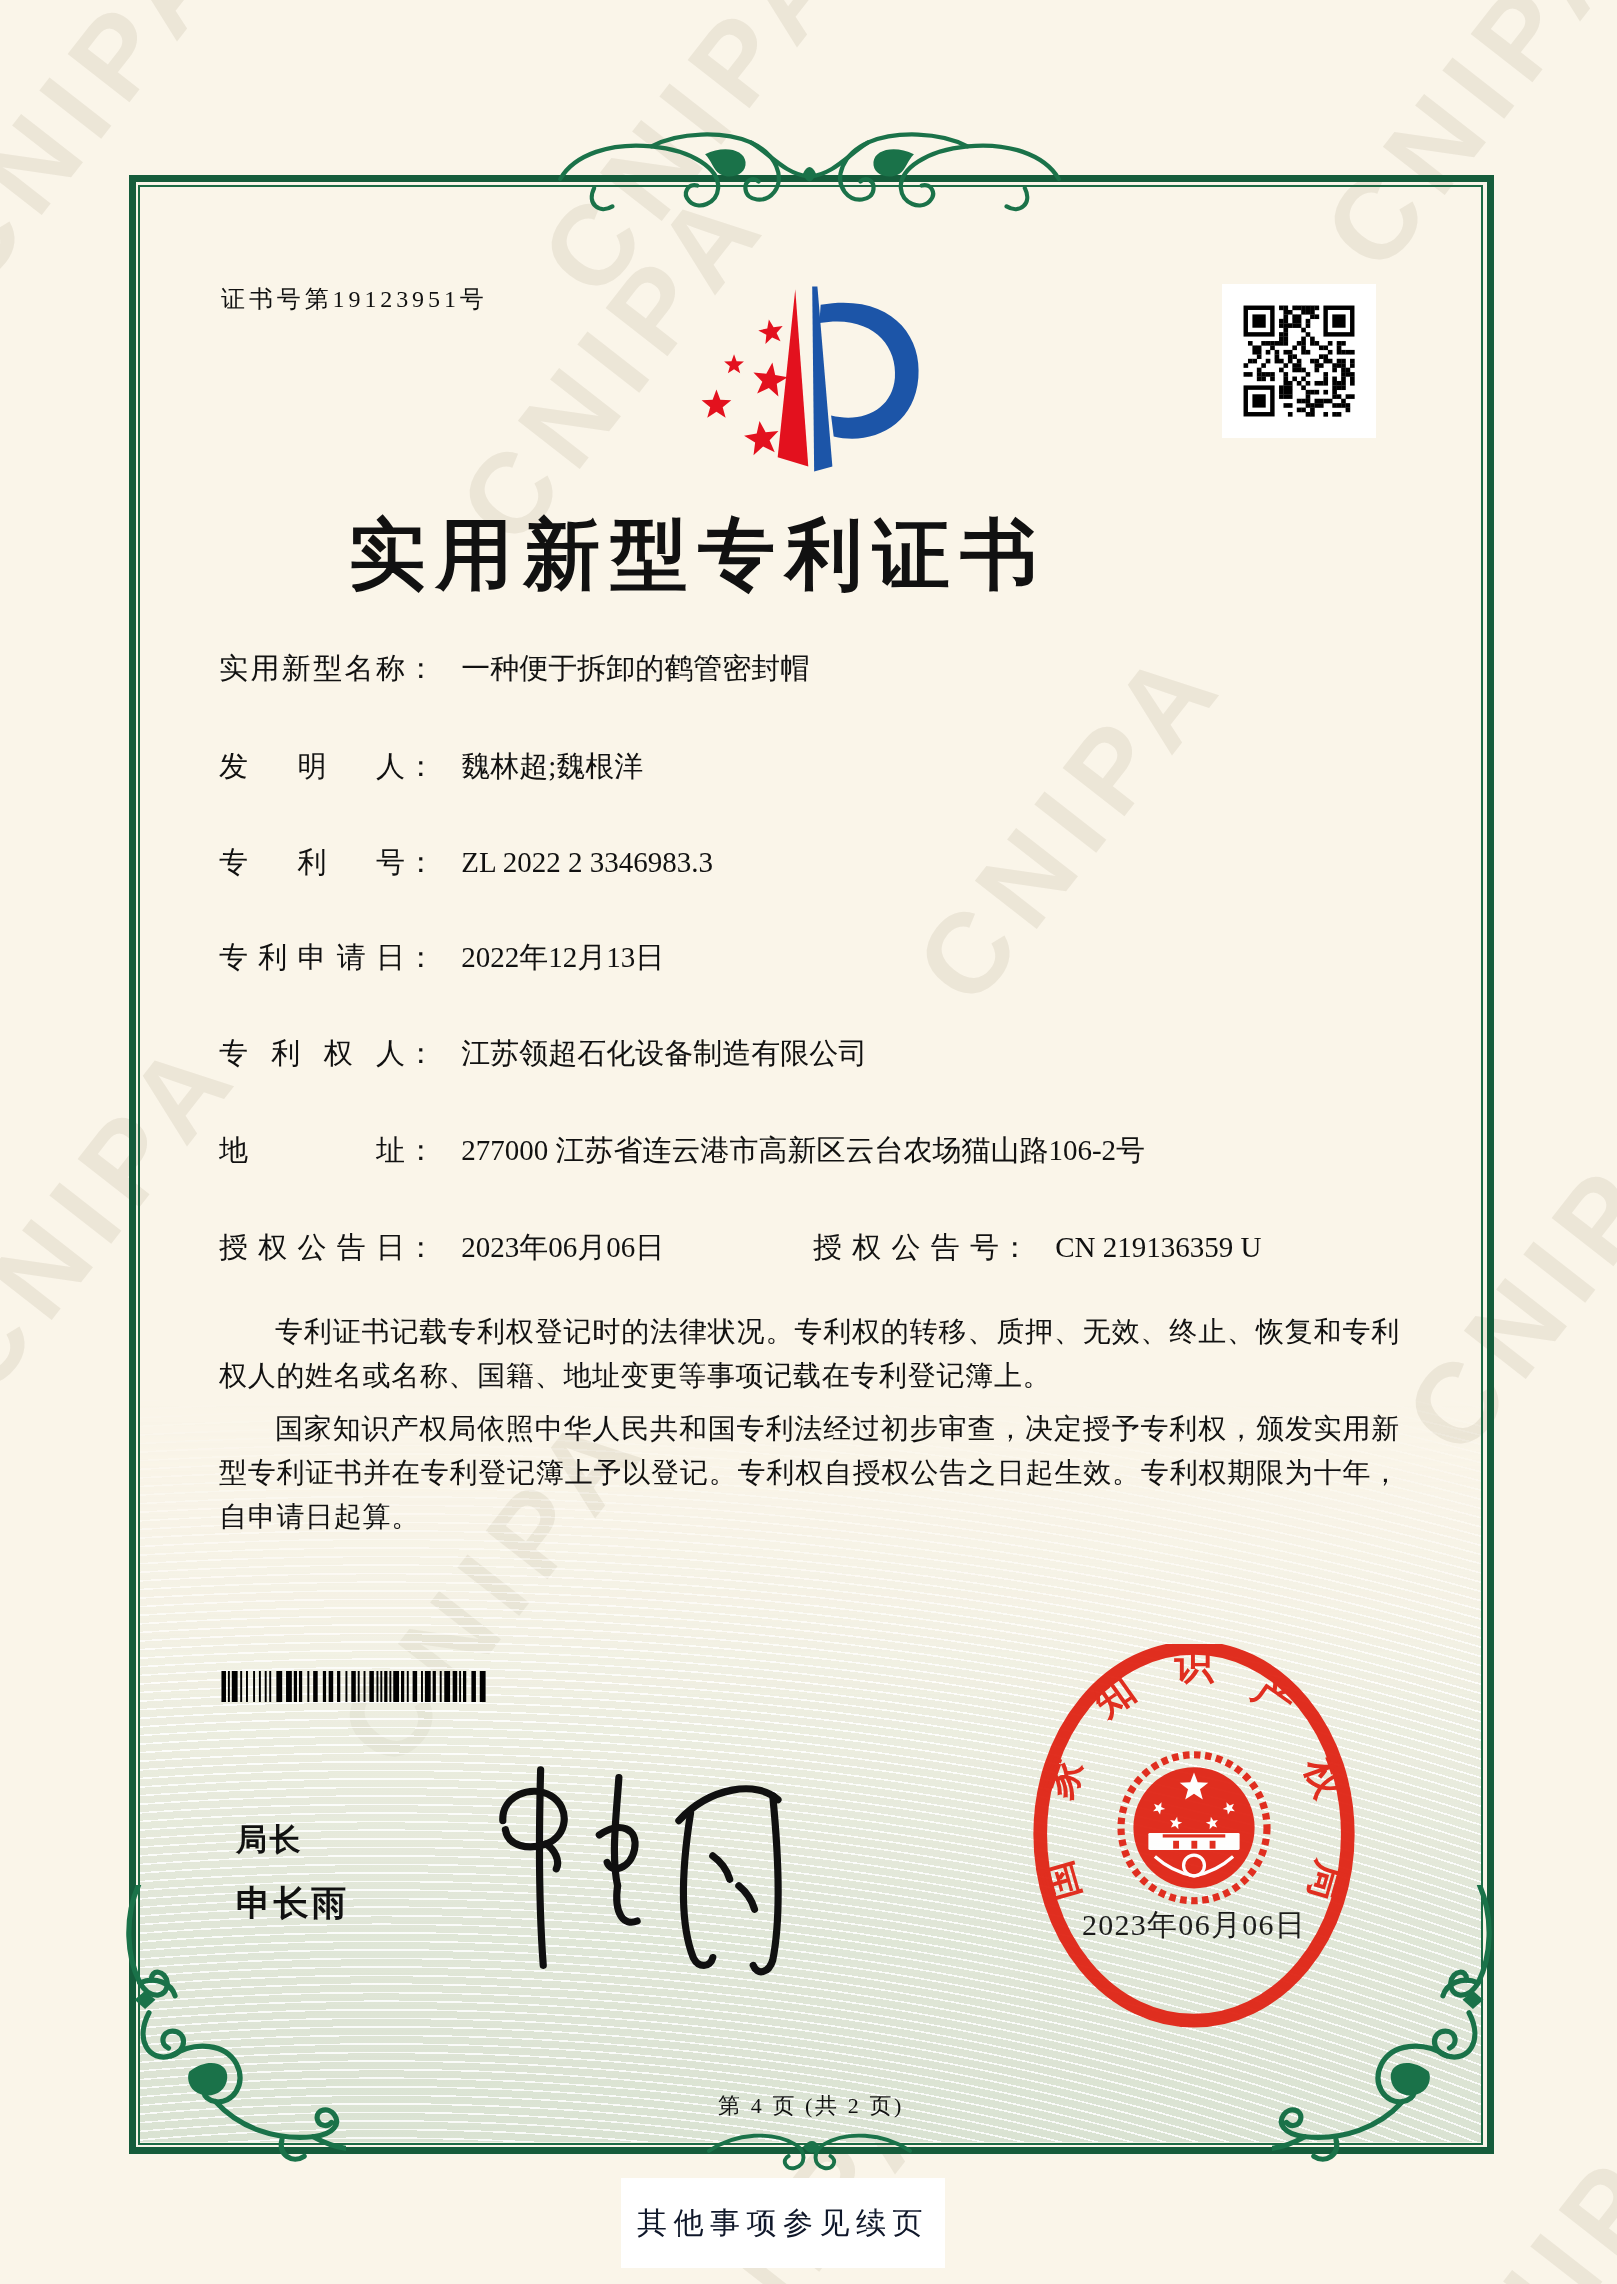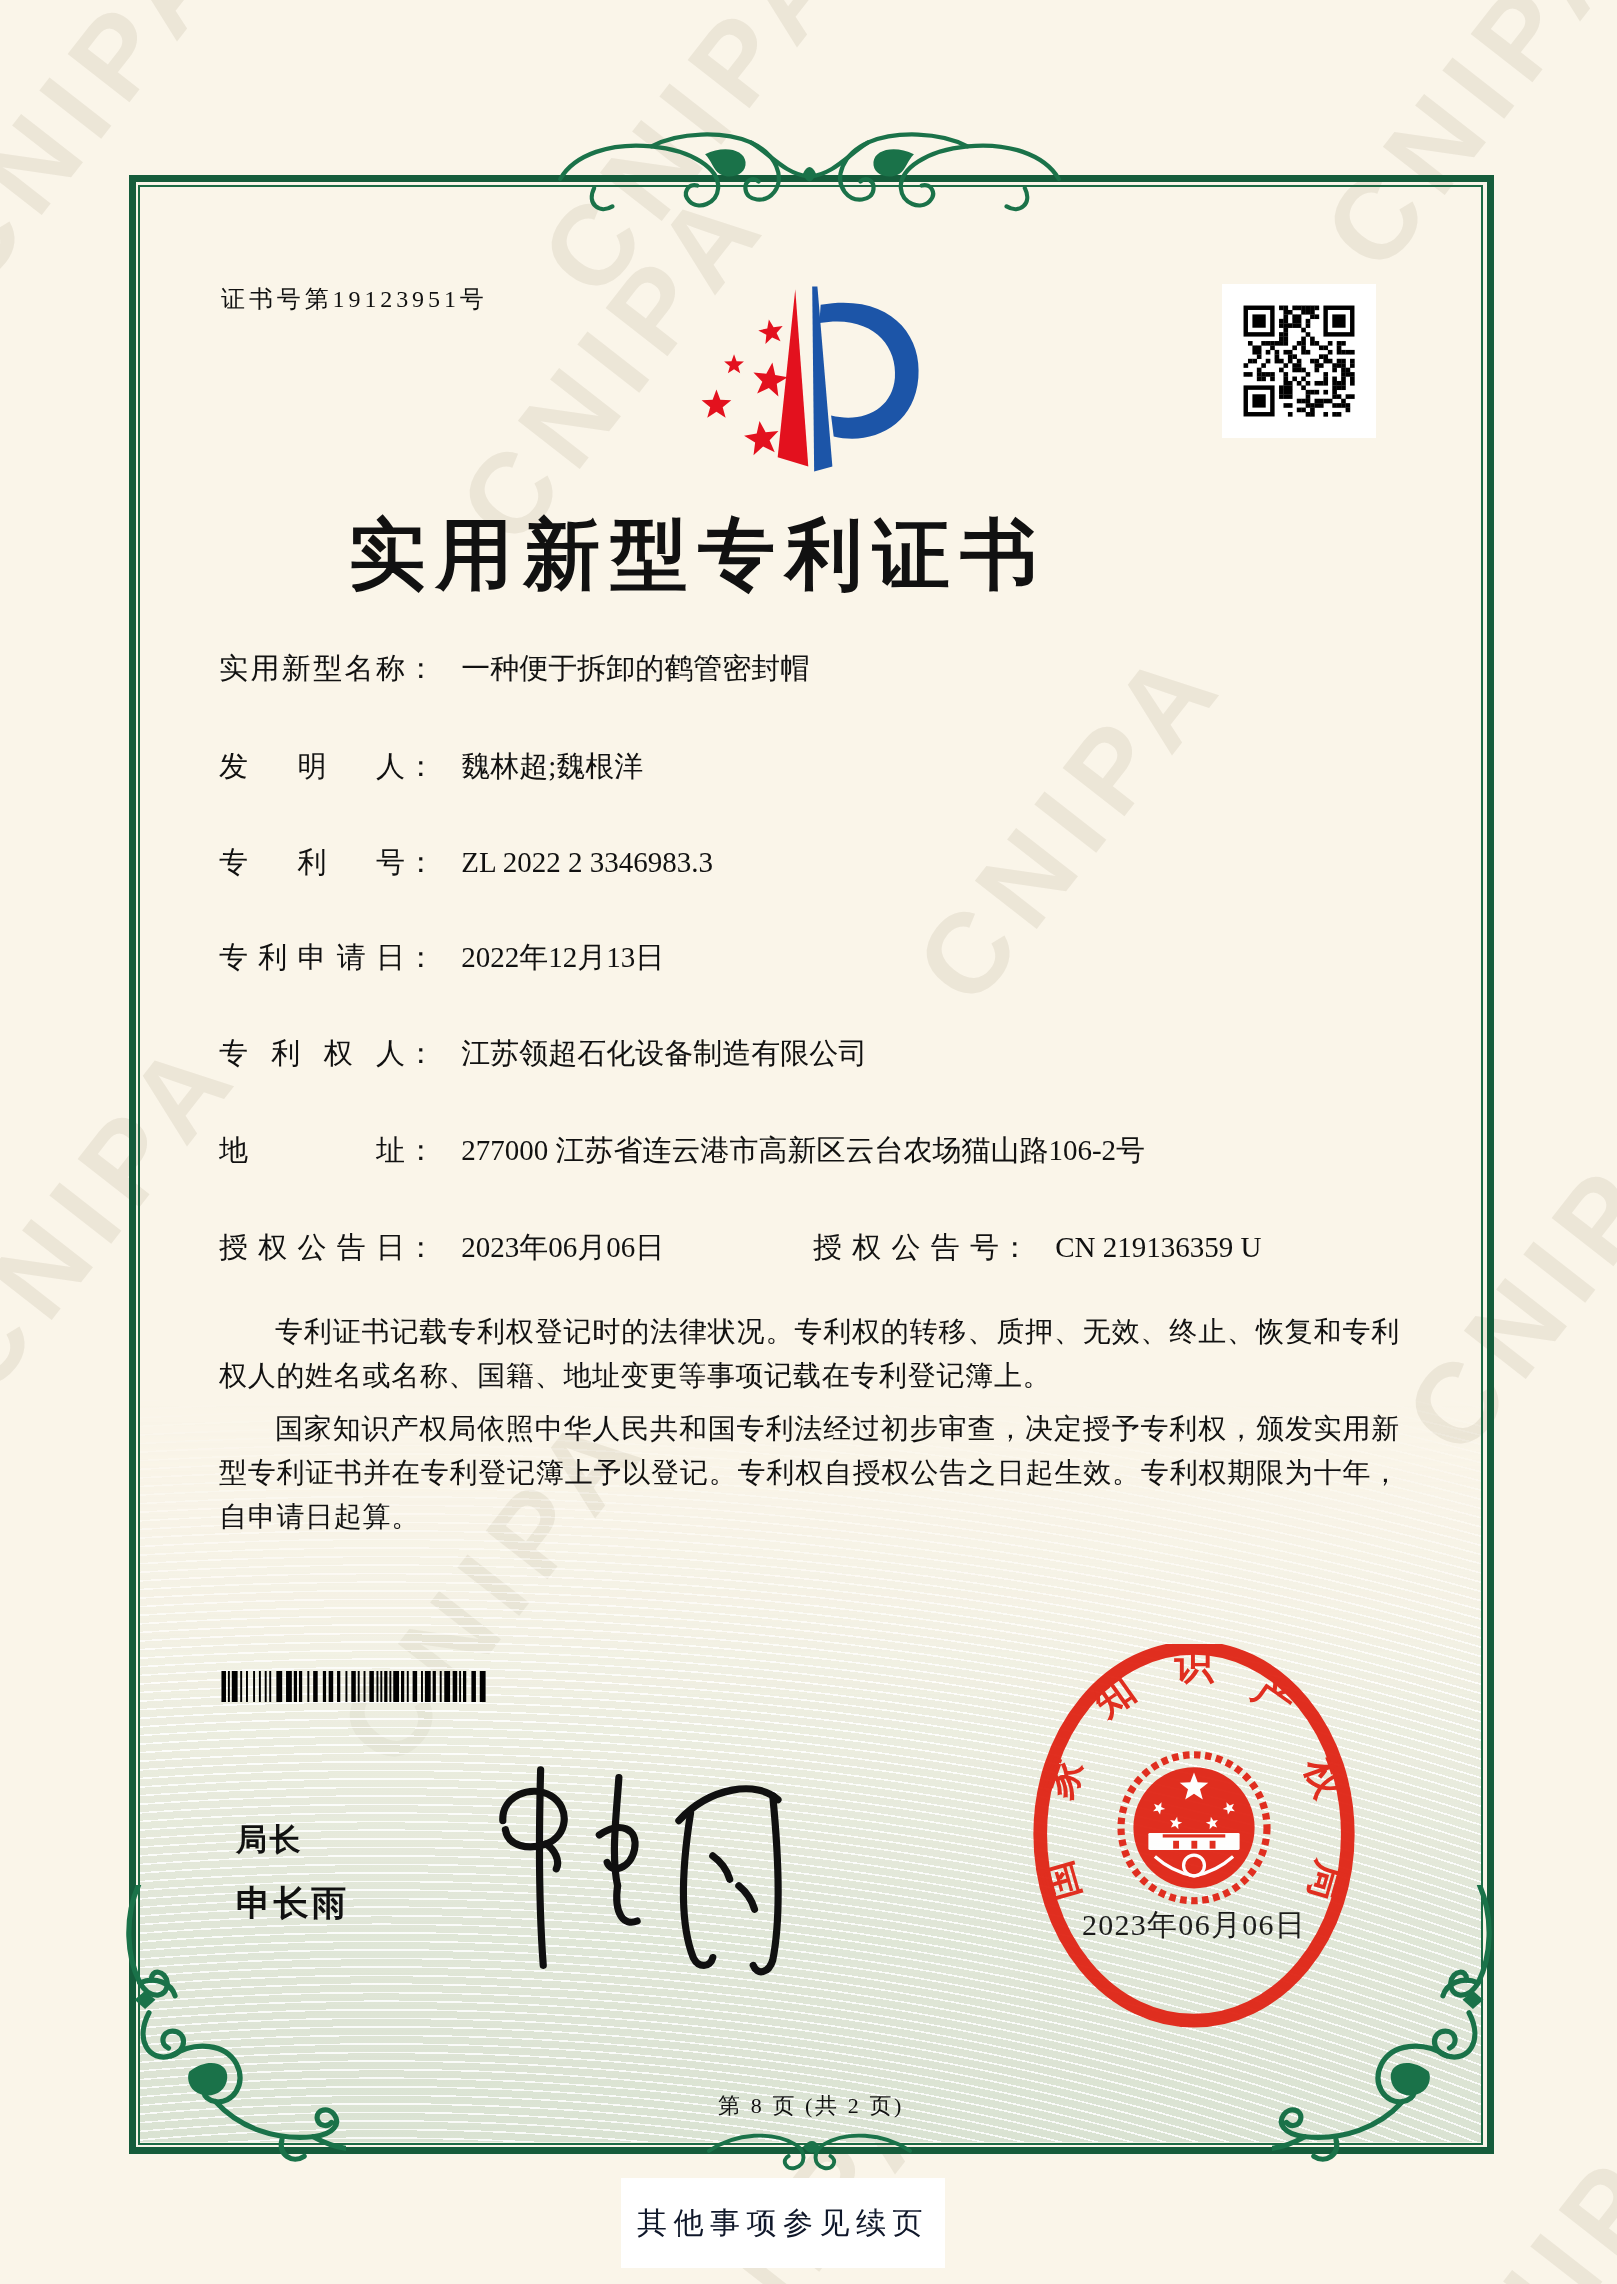--- a/index.html
+++ b/index.html
@@ -522,18 +522,18 @@
       <rect x="-48" y="10" width="96" height="5" fill="#e02718"></rect>
       <rect x="-32" y="20" width="9" height="12" fill="#e02718"></rect>
       <rect x="-4" y="20" width="9" height="12" fill="#e02718"></rect>
       <rect x="24" y="20" width="9" height="12" fill="#e02718"></rect>
       <circle cx="0" cy="58" r="16" fill="none" stroke="#ffffff" stroke-width="5"></circle>
       <path d="M-60,44 C-40,62 -20,70 0,74 C20,70 40,62 60,44" fill="none" stroke="#ffffff" stroke-width="5"></path>
     </g>
     <text x="250" y="446" class="seal-date">2023年06月06日</text>
   </svg>
 
-  <div class="page-footer">第 8 页 (共 2 页)</div>
+  <div class="page-footer">第 4 页 (共 2 页)</div>
 
   <div class="note-box">其他事项参见续页</div>
 
 </div>
 
 
 </body></html>

